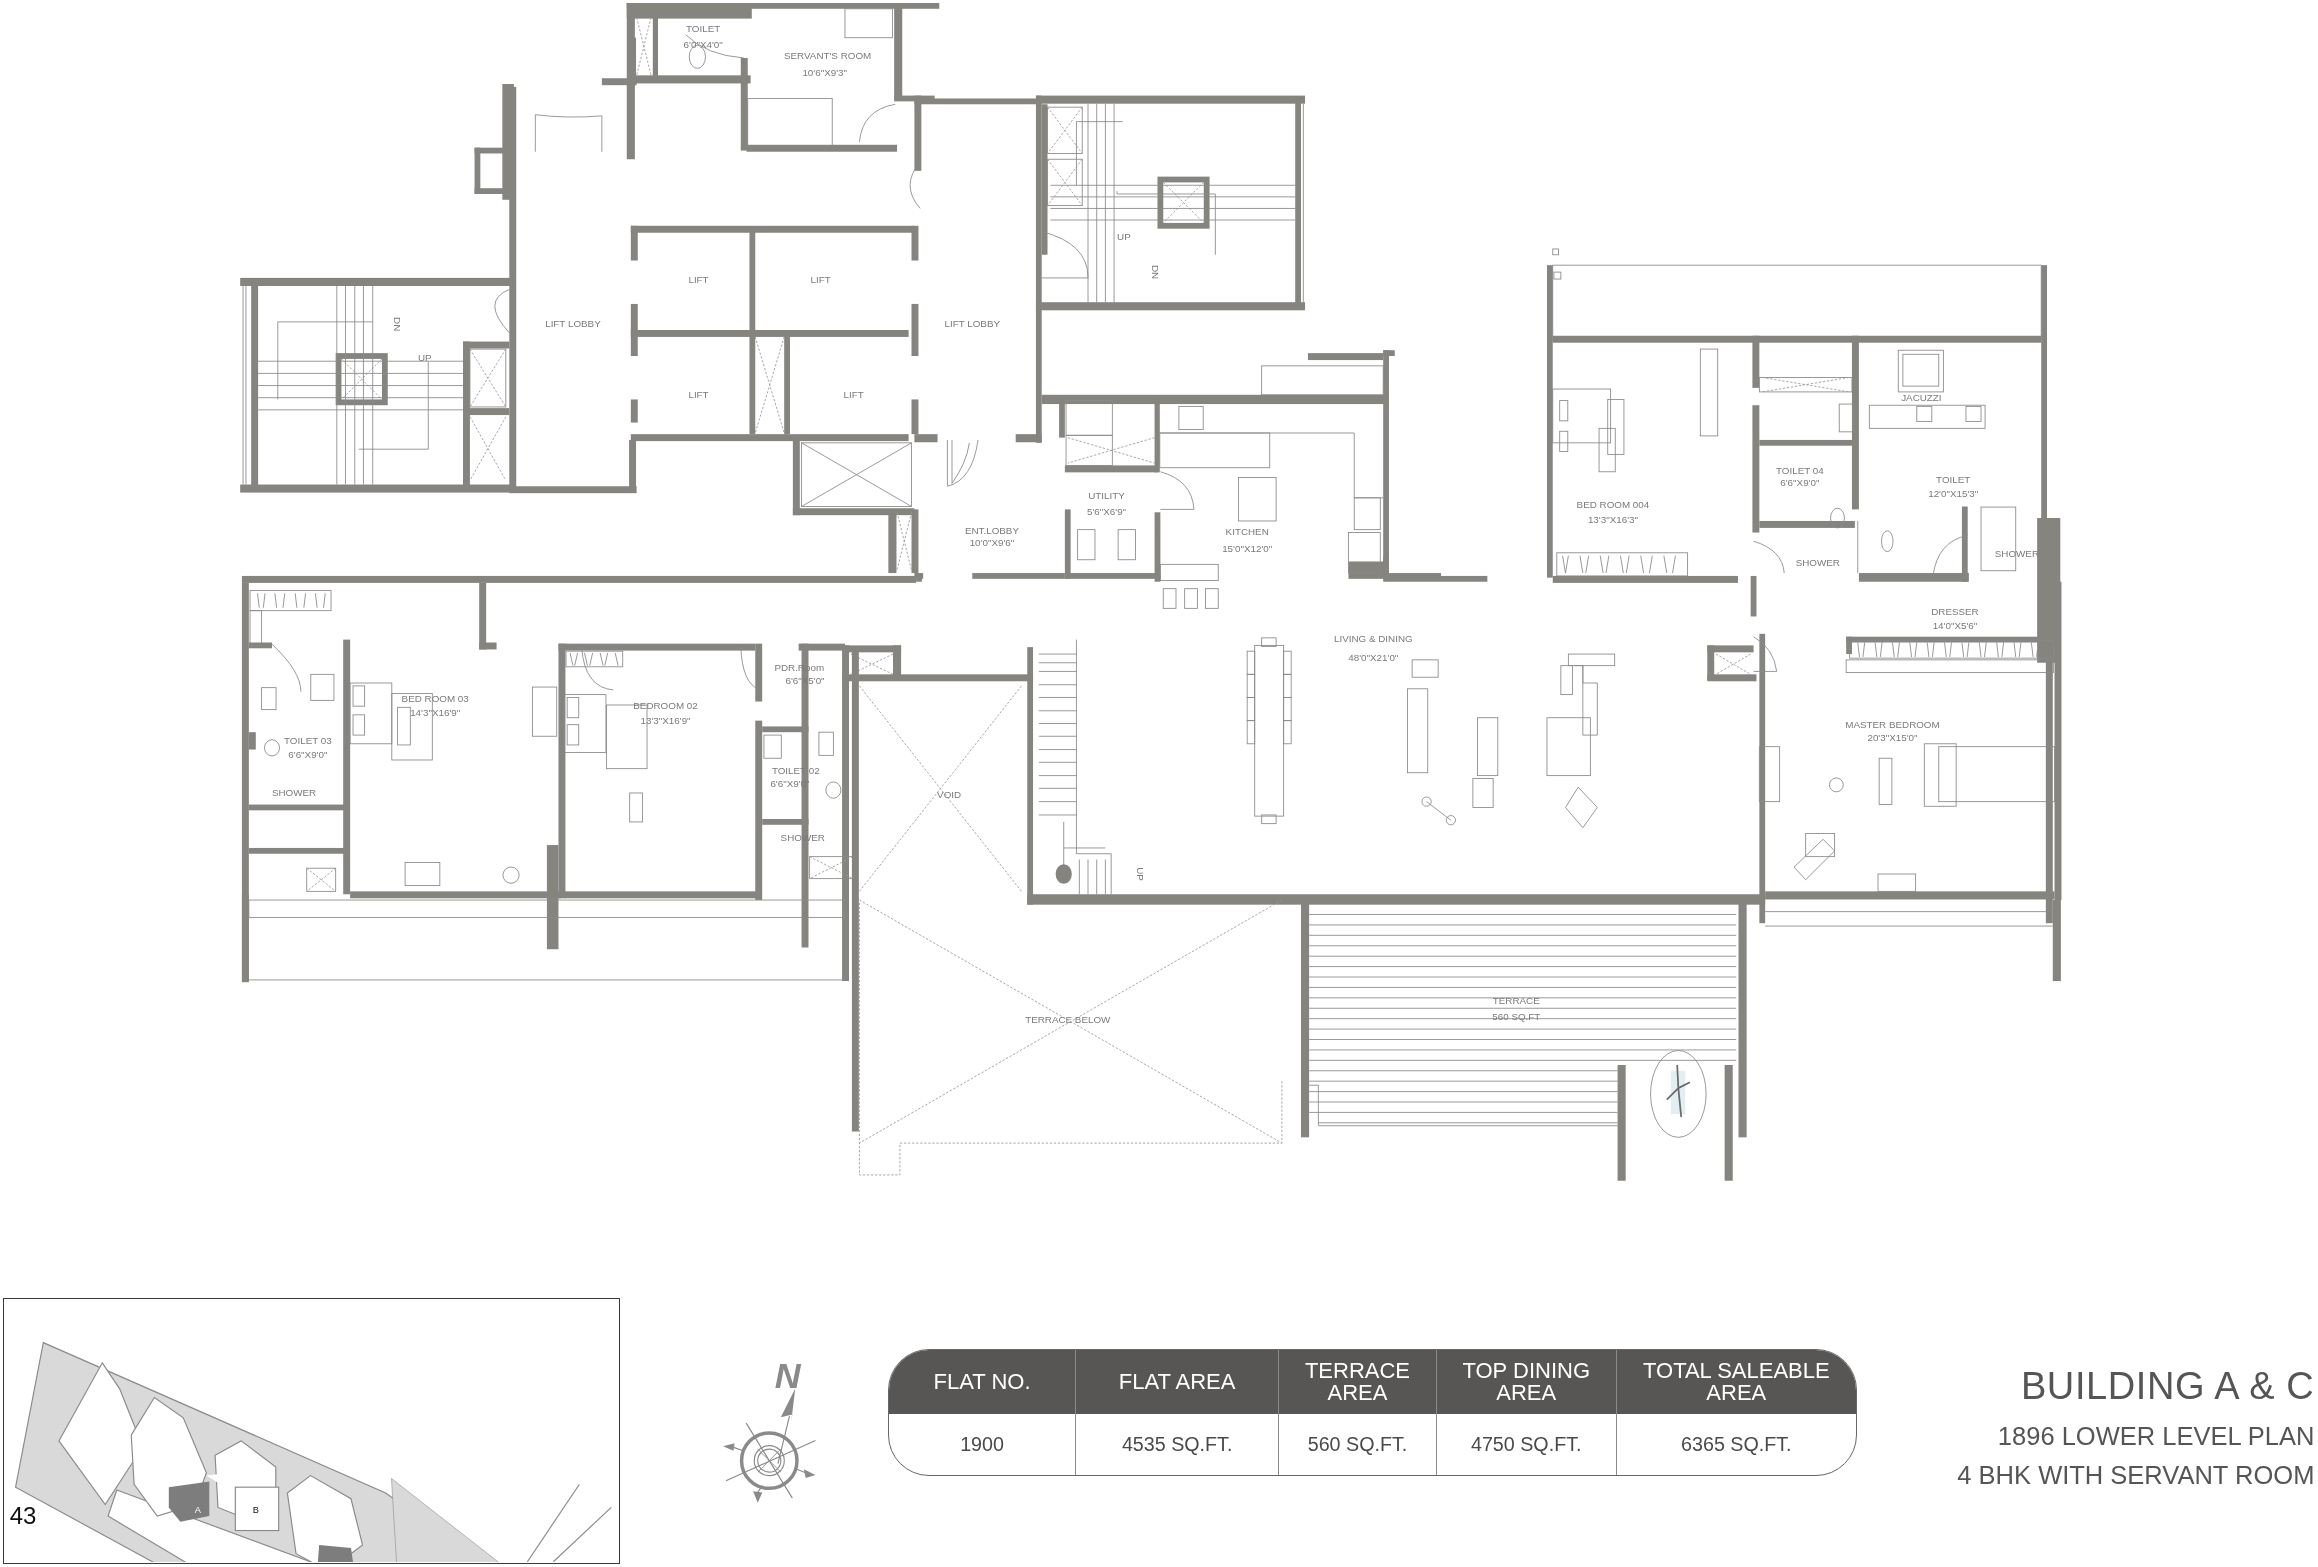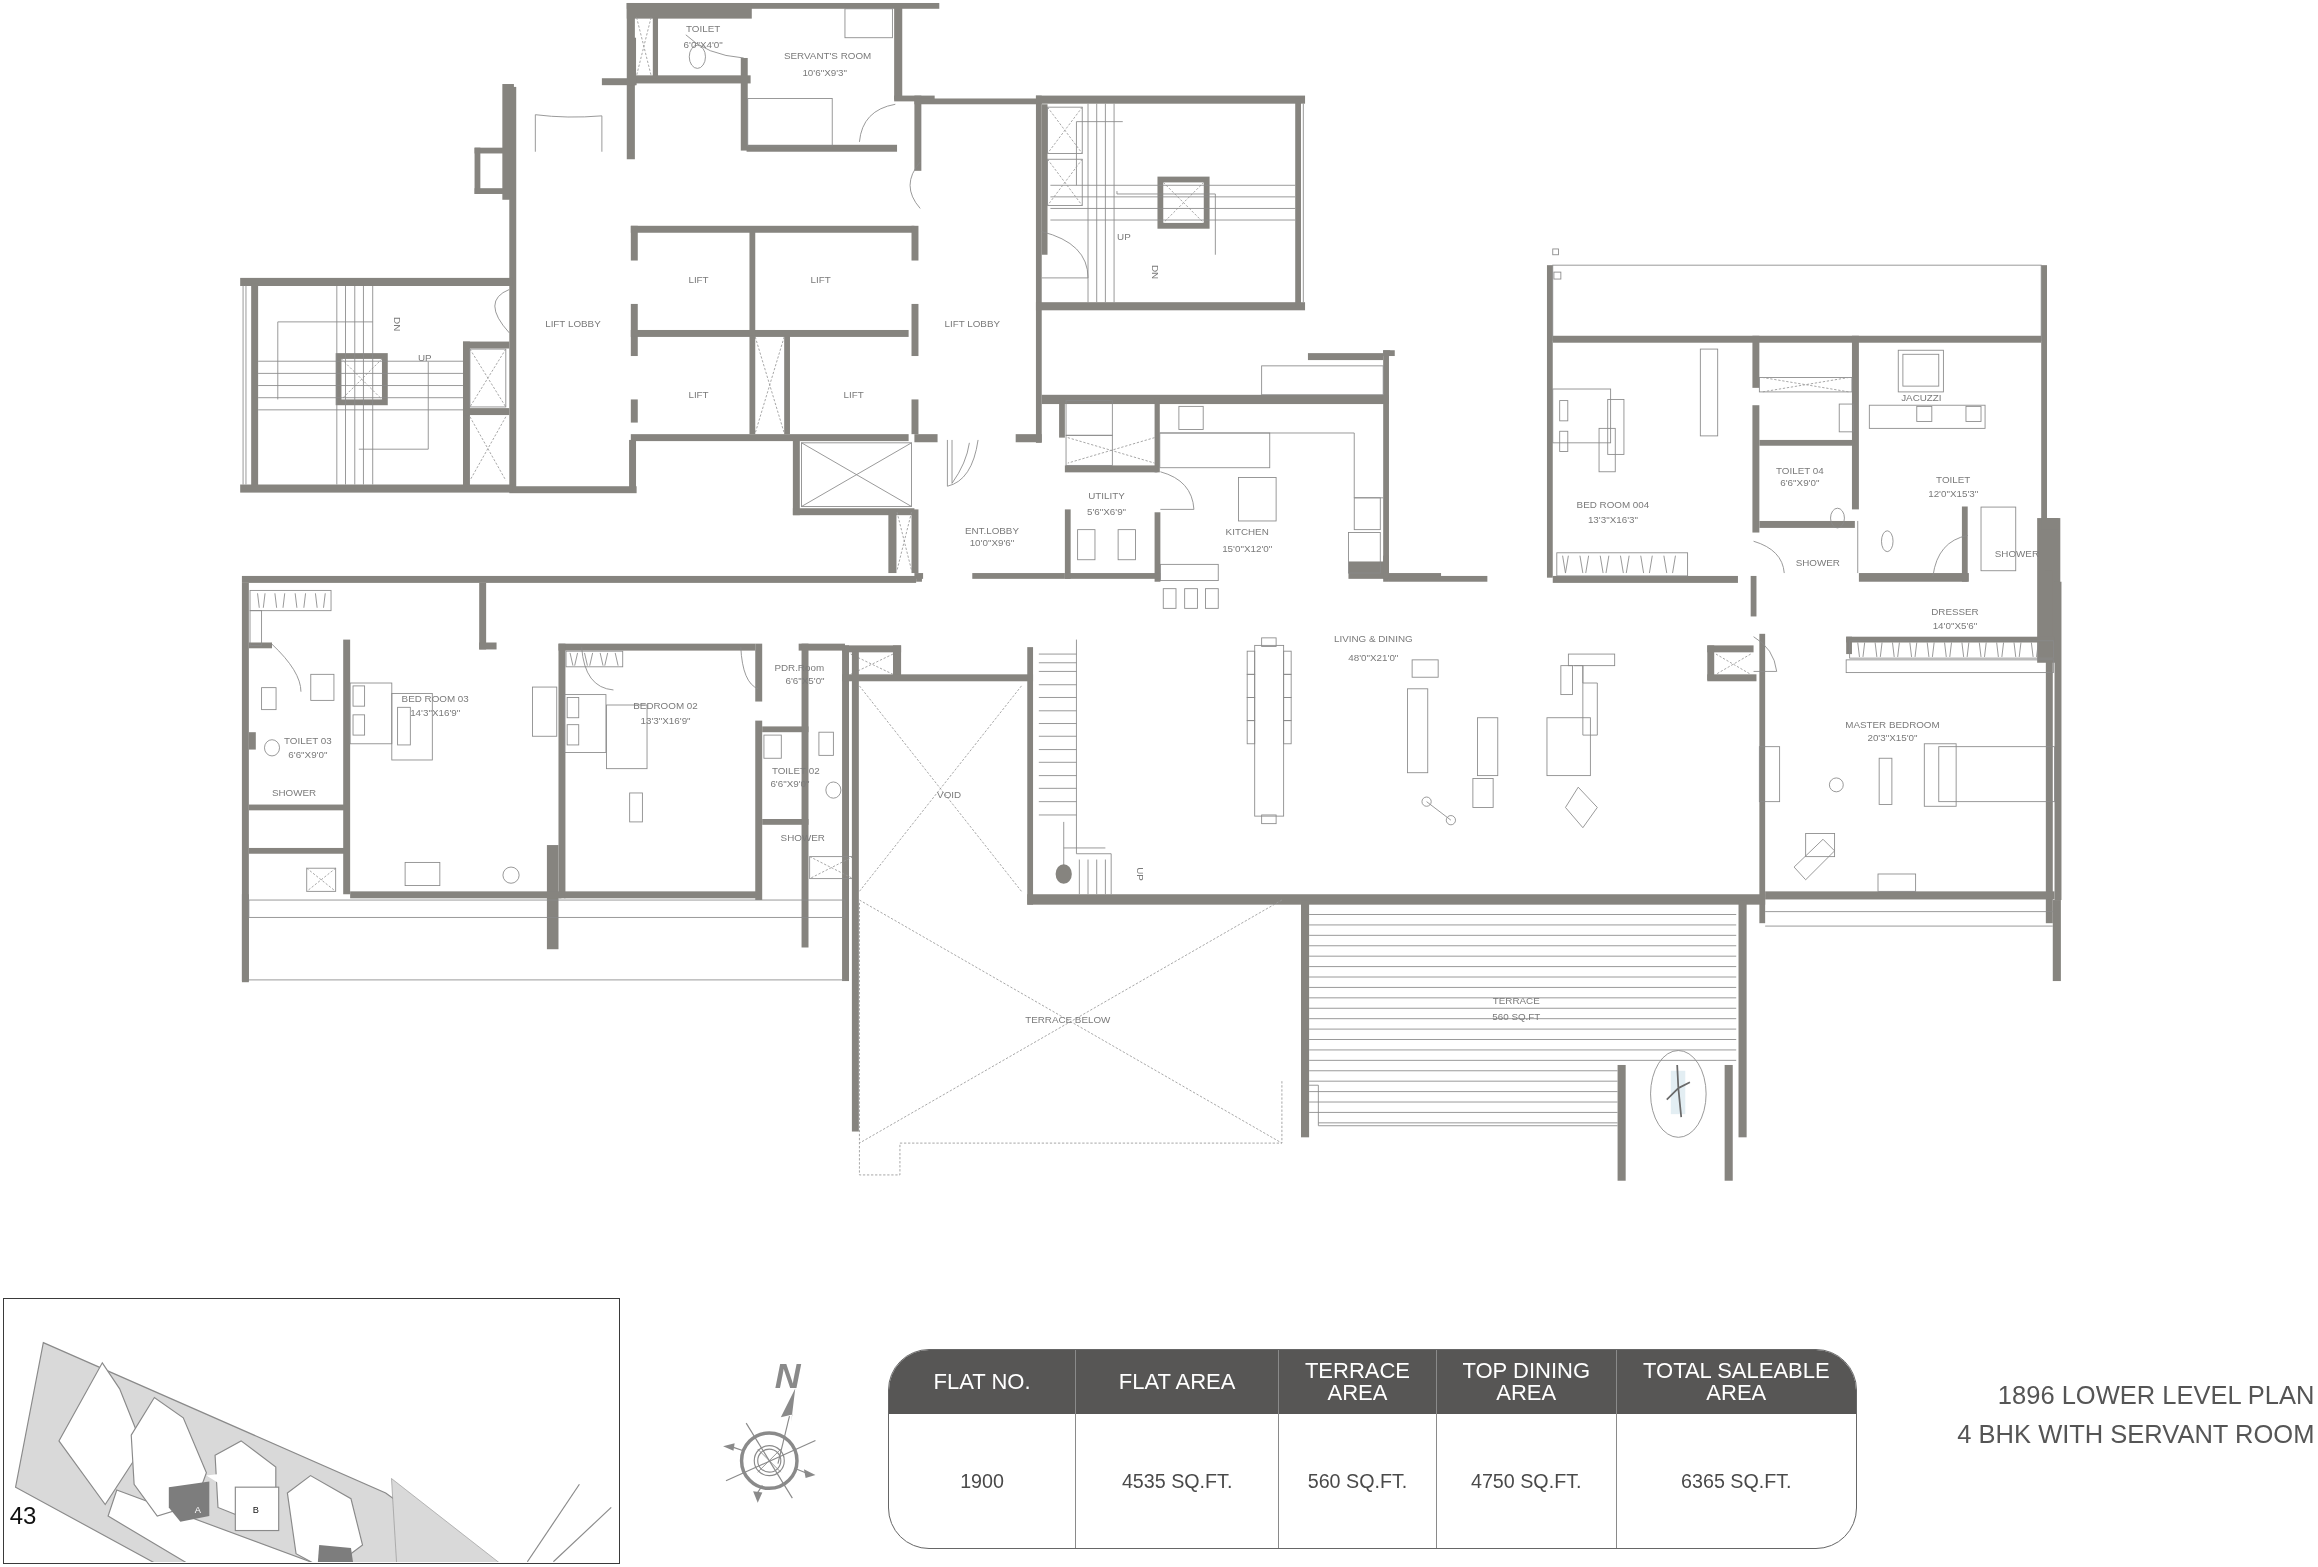--- a/index.html
+++ b/index.html
@@ -12,21 +12,21 @@
 
   
   .keyplan{position:absolute;left:2.9px;top:1298px;width:617px;height:266px;border:1.7px solid #3a3a3a;box-sizing:border-box;background:#fff;}
   .keyplan svg{position:absolute;left:0;top:0;}
   .kp-num{position:absolute;left:5.8px;top:203px;font-size:24px;color:#111;font-family:"Liberation Sans",sans-serif;}
 
   
   .compass{position:absolute;left:700px;top:1348px;width:127px;height:156px;}
 
   
-  .area-table{position:absolute;left:888px;top:1349px;width:969px;height:200px;border:1.2px solid #666;border-radius:41px;overflow:hidden;box-sizing:border-box;}
+  .area-table{position:absolute;left:888px;top:1349px;width:969px;height:127px;border:1.2px solid #666;border-radius:41px;overflow:hidden;box-sizing:border-box;}
   .area-table table{width:100%;height:100%;border-collapse:collapse;table-layout:fixed;}
   .area-table th{background:#575655;color:#fff;font-weight:normal;font-size:22px;line-height:22px;height:64px;border-left:1.2px solid #8a8a8a;padding:0 3.5px;}
   .area-table td{color:#4a4a4a;font-size:19.7px;text-align:center;border-left:1.2px solid #8a8a8a;}
   .area-table th:first-child,.area-table td:first-child{border-left:none;}
 
   .title-block{position:absolute;right:4.6px;top:1366px;text-align:right;color:#555555;}
   .title-main{font-size:38px;line-height:41px;letter-spacing:0.6px;}
   .title-sub{font-size:25.5px;line-height:35px;margin-top:11.6px;}
   .title-sub2{font-size:25.5px;line-height:35px;margin-top:4.6px;}
 </style>
@@ -610,16 +610,17 @@
         <td>4535 SQ.FT.</td>
         <td>560 SQ.FT.</td>
         <td>4750 SQ.FT.</td>
         <td>6365 SQ.FT.</td>
       </tr>
     </tbody>
   </table>
 </div>
 
 <div class="title-block">
+  <div class="title-main">BUILDING  A &amp; C</div>
   <div class="title-sub">1896  LOWER LEVEL PLAN</div>
   <div class="title-sub2">4 BHK WITH SERVANT ROOM</div>
 </div>
 
 
 </body></html>

